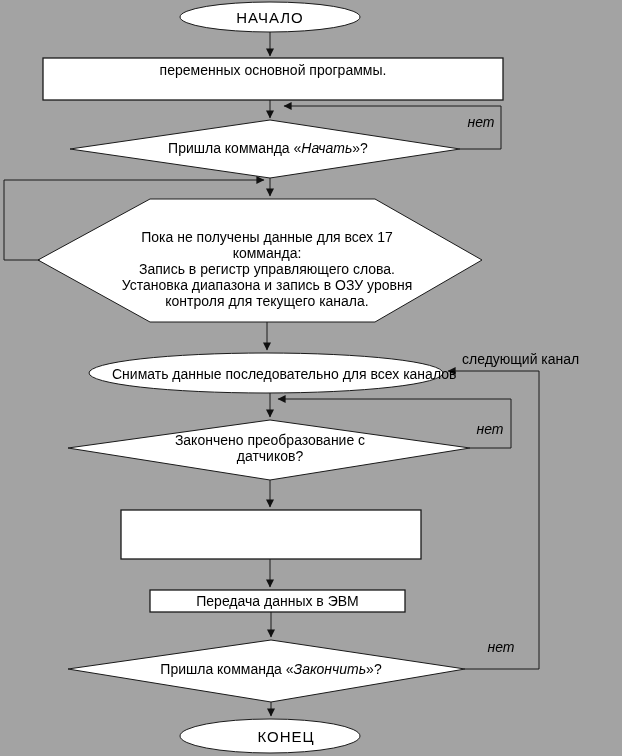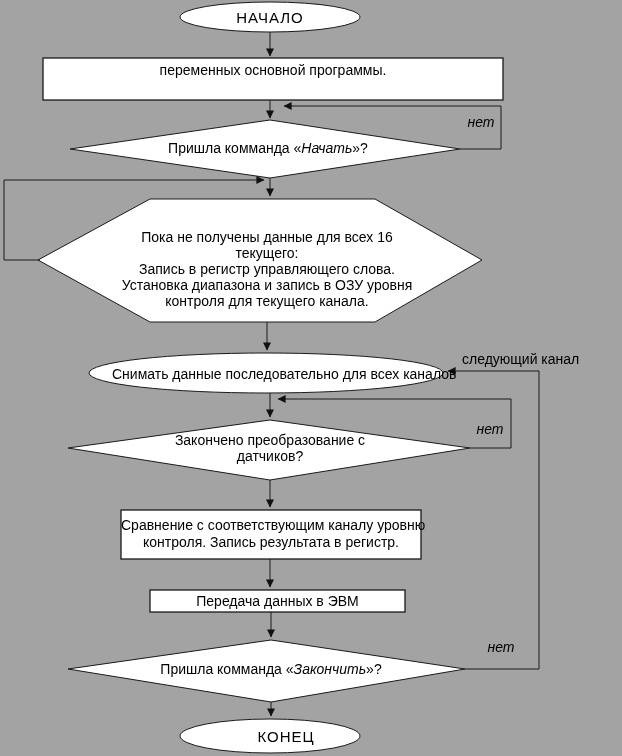--- a/index.html
+++ b/index.html
@@ -60,42 +60,38 @@
 
   <div class="t" style="left:43px;top:62px;width:460px;">
     <div>переменных основной программы.</div>
   </div>
 
   <div class="t" style="left:118px;top:140px;width:300px;"><span>Пришла комманда «</span><span class="it">Начать</span><span>»?</span></div>
 
   <div class="edge-lbl it" style="left:458px;top:115px;width:46px;text-align:center;">нет</div>
 
   <div class="t hex-t" style="left:111px;top:229px;width:312px;">
-    <div>Пока не получены данные для всех 16</div>
-    <div>текущего:</div>
+    <div>Пока не получены данные для всех 17</div>
+    <div>комманда:</div>
     <div>Запись в регистр управляющего слова.</div>
     <div>Установка диапазона и запись в ОЗУ уровня</div>
     <div>контроля для текущего канала.</div>
   </div>
 
   <div class="t" style="left:112px;top:366px;width:340px;">Снимать данные последовательно для всех каналов</div>
 
   <div class="edge-lbl" style="left:462px;top:352px;">следующий канал</div>
 
   <div class="t d2-t" style="left:140px;top:432px;width:260px;">
     <div>Закончено преобразование с</div>
     <div>датчиков?</div>
   </div>
 
   <div class="edge-lbl it" style="left:468px;top:422px;width:44px;text-align:center;">нет</div>
 
-  <div class="t" style="left:121px;top:517px;width:300px;">
-    <div>Сравнение с соответствующим каналу уровню</div>
-    <div>контроля. Запись результата в регистр.</div>
-  </div>
 
   <div class="t" style="left:150px;top:593px;width:255px;">Передача данных в ЭВМ</div>
 
   <div class="t" style="left:121px;top:661px;width:300px;"><span>Пришла комманда «</span><span class="it">Закончить</span><span>»?</span></div>
 
   <div class="edge-lbl it" style="left:479px;top:640px;width:44px;text-align:center;">нет</div>
 
   <div class="t term-t" style="left:196px;top:728px;width:180px;">КОНЕЦ</div>
 
 </div>

